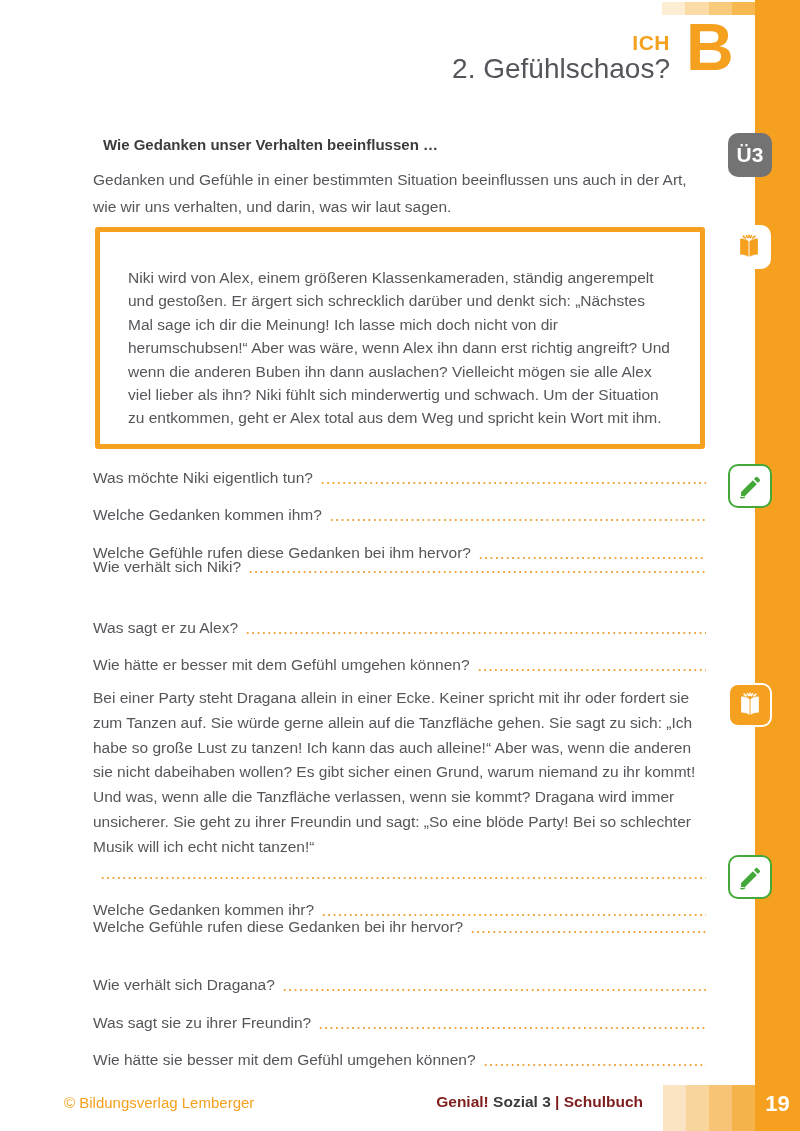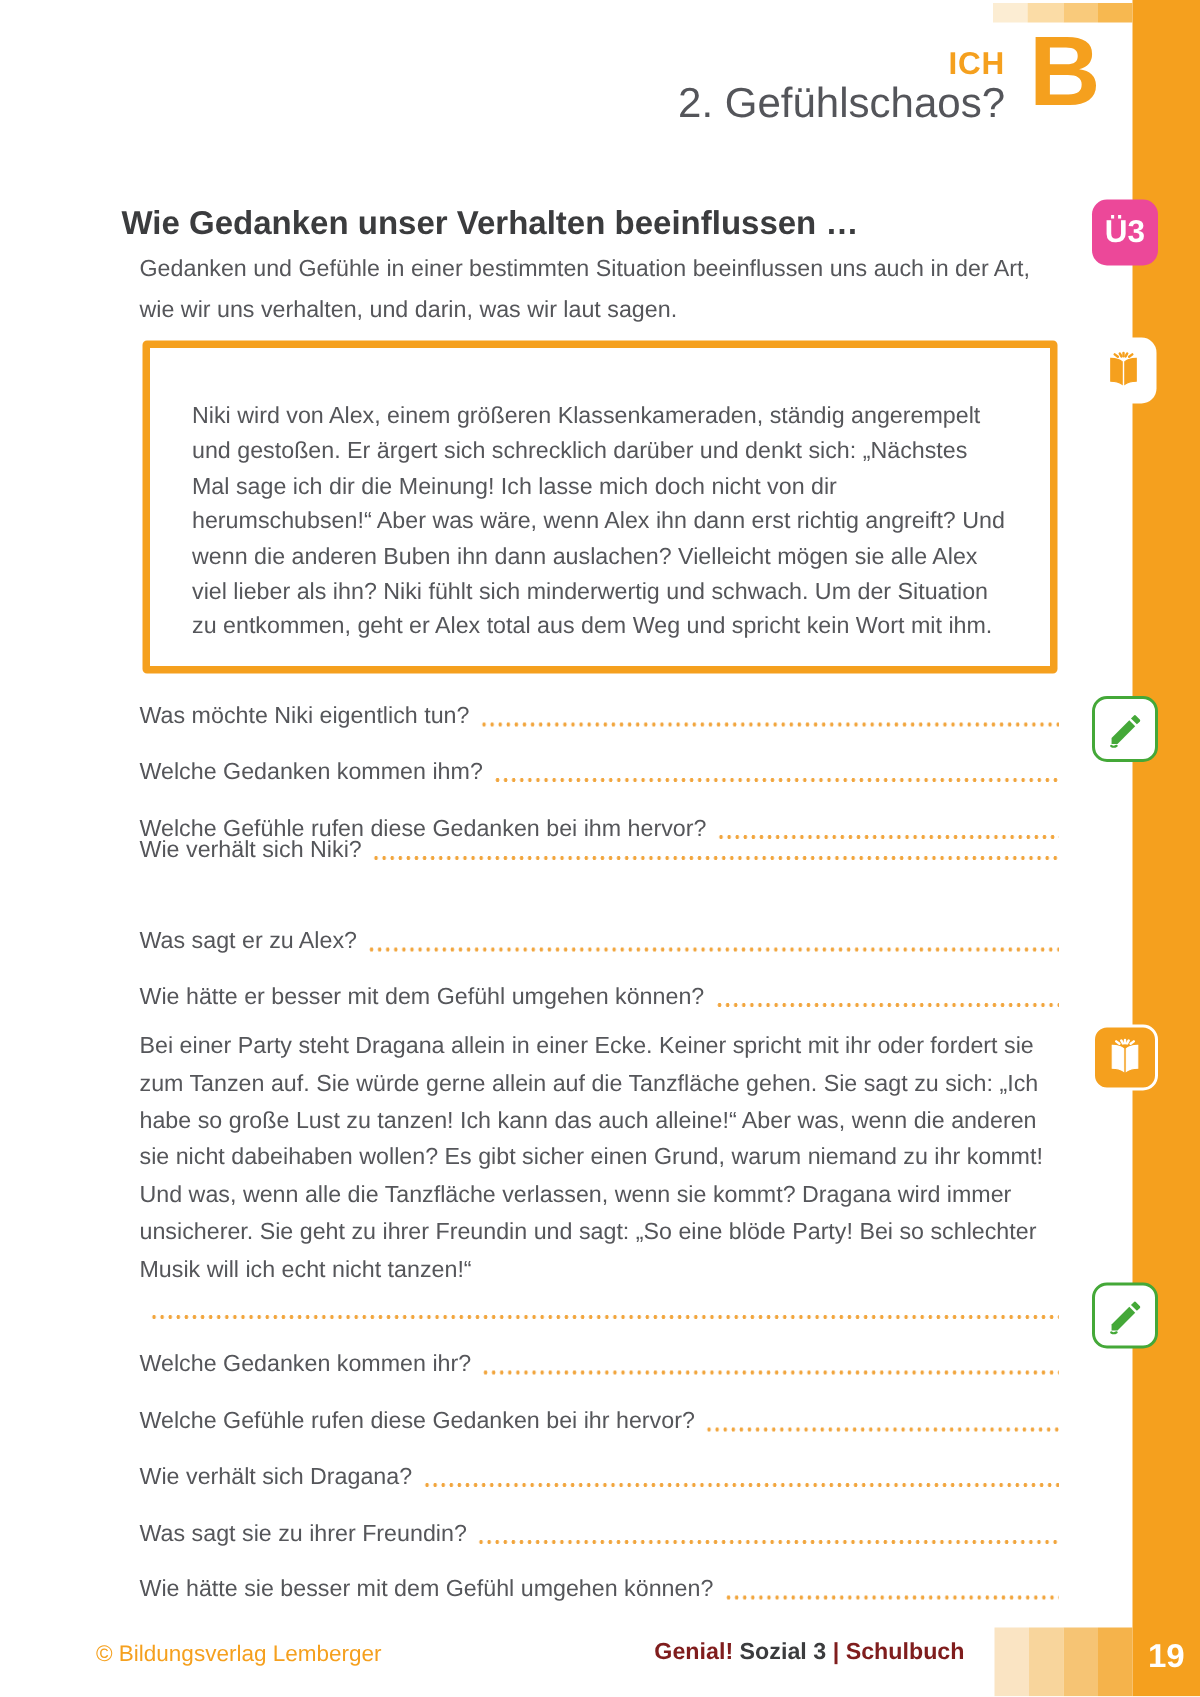--- a/index.html
+++ b/index.html
@@ -19,28 +19,28 @@
   .fq3 { background:#F6C474; } .fq4 { background:#F5B34B; }
 
   
   .hdr-section { position:absolute; top:31px; right:130px; font-size:21px; font-weight:bold; color:#F5A01E; letter-spacing:.5px; }
   .hdr-title { position:absolute; top:53px; right:130px; font-size:28px; color:#54555A; }
   .chapter-letter { position:absolute; left:686px; top:14px; font-size:66px; font-weight:bold; color:#F5A01E; line-height:1; }
 
   
   .side-icon { position:absolute; width:44px; height:44px; border-radius:10px;
                display:flex; align-items:center; justify-content:center; }
-  .badge-u3 { left:728px; top:133px; background:#ec4899; color:#fff; font-weight:bold; font-size:21px; }
+  .badge-u3 { left:728px; top:133px; background:#737373; color:#fff; font-weight:bold; font-size:21px; }
   .book-1 { left:727px; top:225px; background:#ffffff; }
   .pencil-1 { left:728px; top:464px; background:#ffffff; border:2.5px solid #44A838; }
   .book-2 { left:728px; top:683px; background:#F5A01E; border:2.5px solid #ffffff; }
   .pencil-2 { left:728px; top:855px; background:#ffffff; border:2.5px solid #44A838; }
 
   
-  .main-heading { position:absolute; left:81px; top:136px; font-size:22px; font-weight:bold; color:#3B3C3E; }
+  .main-heading { position:absolute; left:103px; top:136px; font-size:15px; font-weight:bold; color:#3B3C3E; }
   .intro-text { position:absolute; left:93px; top:166px; width:614px; font-size:15.5px; line-height:27px; color:#55565A; }
 
   .story-box { position:absolute; left:95px; top:227px; width:610px;
                border:5px solid #F5A01E; border-radius:3px; background:#fff;
                padding:22px 26px 14px 28px; }
   .story-box p { font-size:15.5px; line-height:23.4px; color:#55565A;margin-top:12px; }
 
   .story-2 { position:absolute; left:93px; top:686px; width:618px; font-size:15.5px; line-height:24.8px; color:#55565A; }
 
   .q-row { position:absolute; left:93px; width:613px; display:flex; align-items:flex-end; height:20px;
@@ -166,21 +166,21 @@
 
   <p class="story-2">Bei einer Party steht Dragana allein in einer Ecke. Keiner spricht mit ihr oder fordert sie zum Tanzen auf. Sie würde gerne allein auf die Tanzfläche gehen. Sie sagt zu sich: „Ich habe so große Lust zu tanzen! Ich kann das auch alleine!“ Aber was, wenn die anderen sie nicht dabeihaben wollen? Es gibt sicher einen Grund, warum niemand zu ihr kommt! Und was, wenn alle die Tanzfläche verlassen, wenn sie kommt? Dragana wird immer unsicherer. Sie geht zu ihrer Freundin und sagt: „So eine blöde Party! Bei so schlechter Musik will ich echt nicht tanzen!“</p>
 
   <div class="q-row" style="top:862px;">
     <span class="q-dots"></span>
   </div>
   <div class="q-row" style="top:899px;">
     <span>Welche Gedanken kommen ihr?</span>
     <span class="q-dots"></span>
   </div>
-  <div class="q-row" style="top:937px;">
+  <div class="q-row" style="top:916px;">
     <span>Welche Gefühle rufen diese Gedanken bei ihr hervor?</span>
     <span class="q-dots"></span>
   </div>
   <div class="q-row" style="top:974px;">
     <span>Wie verhält sich Dragana?</span>
     <span class="q-dots"></span>
   </div>
   <div class="q-row" style="top:1012px;">
     <span>Was sagt sie zu ihrer Freundin?</span>
     <span class="q-dots"></span>

